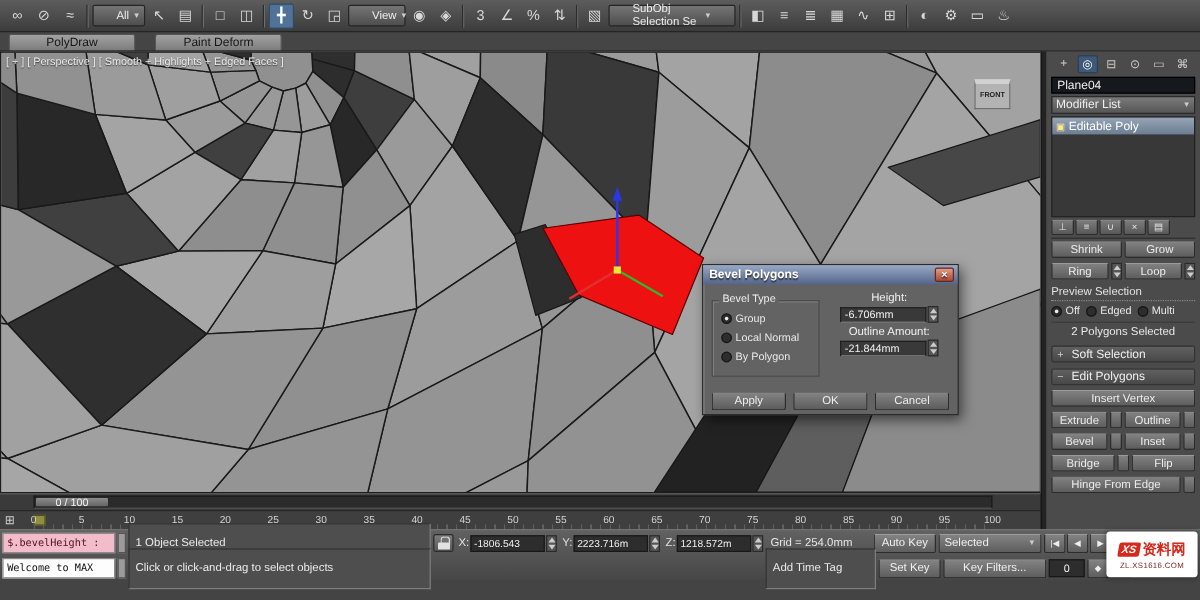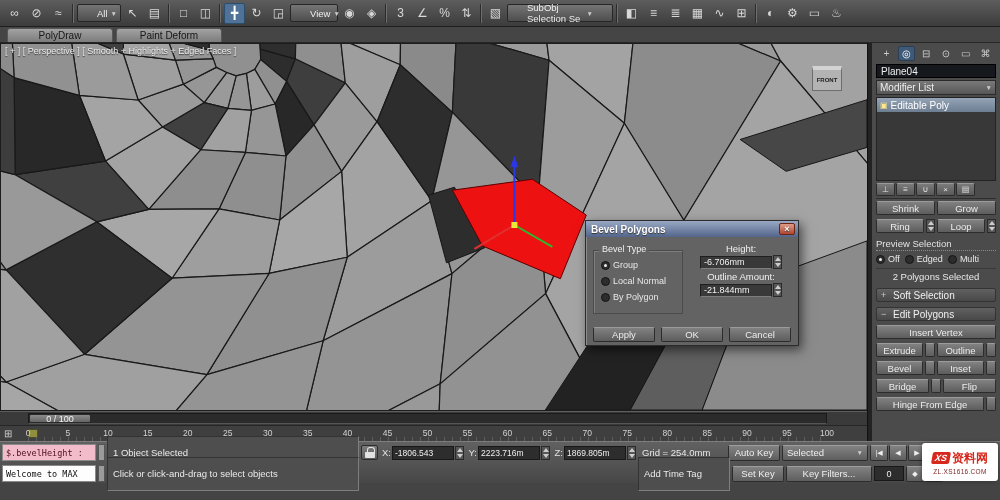--- a/index.html
+++ b/index.html
@@ -17,21 +17,21 @@
     font-size:9.5px;border-radius:2px;flex:0 0 auto}
   .dd-arr{font-size:6.5px;color:#ccc;margin-left:3px}
   
   .ribbon-tabs{height:17px;background:#272727;display:flex;align-items:flex-end;padding-left:14px;gap:2px}
   .rtab{padding:1px 11px 1px;font-size:10px;color:#c4c4c4;background:#3a3a3a;border:1px solid #555;
     border-bottom:none;border-radius:3px 3px 0 0;white-space:nowrap}
   .rtab.active{background:linear-gradient(#757575,#555);color:#fff}
   .ribbon-min{width:16px;height:13px;margin-left:6px;margin-bottom:1px;background:#3a3a3a;border:1px solid #555;
     color:#bbb;font-size:7px;display:flex;align-items:center;justify-content:center;border-radius:2px}
   .subtabs{height:16px;background:#454545;border-bottom:1px solid #262626;display:flex;align-items:flex-end;
-    gap:3px;padding-left:7px}
+    gap:16px;padding-left:7px}
   .stab{width:106px;text-align:center;font-size:10px;color:#161616;background:linear-gradient(#a2a2a2,#7c7c7c);
     border:1px solid #565656;border-bottom:none;border-radius:3px 3px 0 0;padding:1px 0}
   
   .workspace{display:flex;height:398px}
   .left-col{flex:1;min-width:0;display:flex;flex-direction:column}
   .viewport{flex:1;position:relative;background:#7d7d7d;overflow:hidden;border:1px solid #1d1d1d;border-right:none}
   .viewport svg{position:absolute;inset:0;width:100%;height:100%;display:block}
   .vp-label{position:absolute;top:2px;left:4px;font-size:9px;color:#ededed;text-shadow:0 1px 1px #333;z-index:5}
   .viewcube{position:absolute;right:25px;top:22px;width:30px;height:25px;background:#b3b3b3;
     border:1px solid #6e6e6e;border-top:4px solid #d2d2d2;color:#222;font-size:6px;font-weight:bold;
@@ -530,21 +530,21 @@
       <div class="coord">
         <span class="coord-lb">Y:</span>
         <span class="coord-fld">2223.716m</span>
         <span class="spin">
             <i class="su"></i>
             <i class="sd"></i>
           </span>
       </div>
       <div class="coord">
         <span class="coord-lb">Z:</span>
-        <span class="coord-fld">1869.805m</span>
+        <span class="coord-fld">1218.572m</span>
         <span class="spin">
             <i class="su"></i>
             <i class="sd"></i>
           </span>
       </div>
       <div class="grid-lb">Grid = 254.0mm</div>
       <div class="sbtn w52">Auto Key</div>
       <div class="sbtn w86 sdd">
         <span>Selected</span>
         <span class="dd-arr">▼</span>

